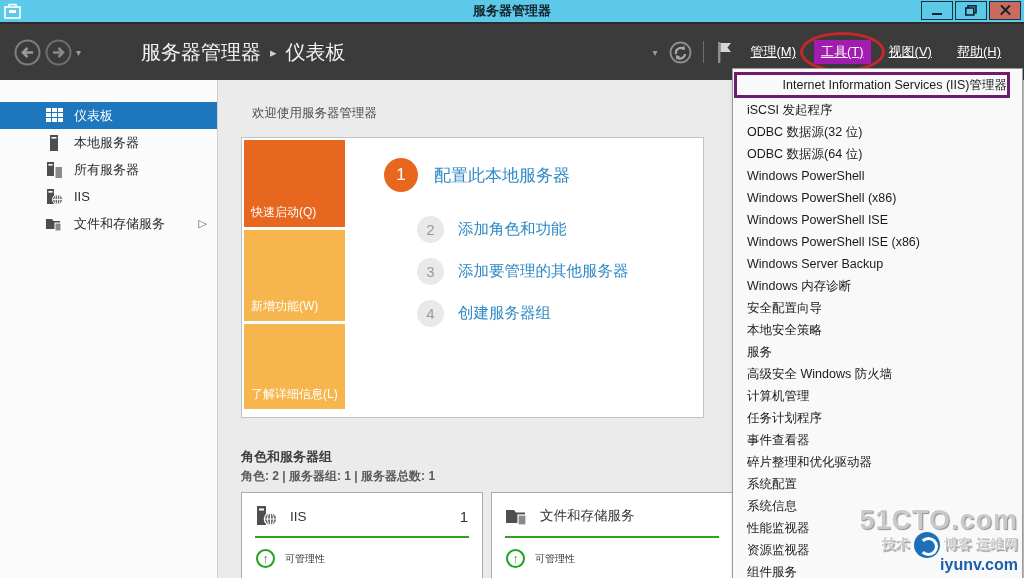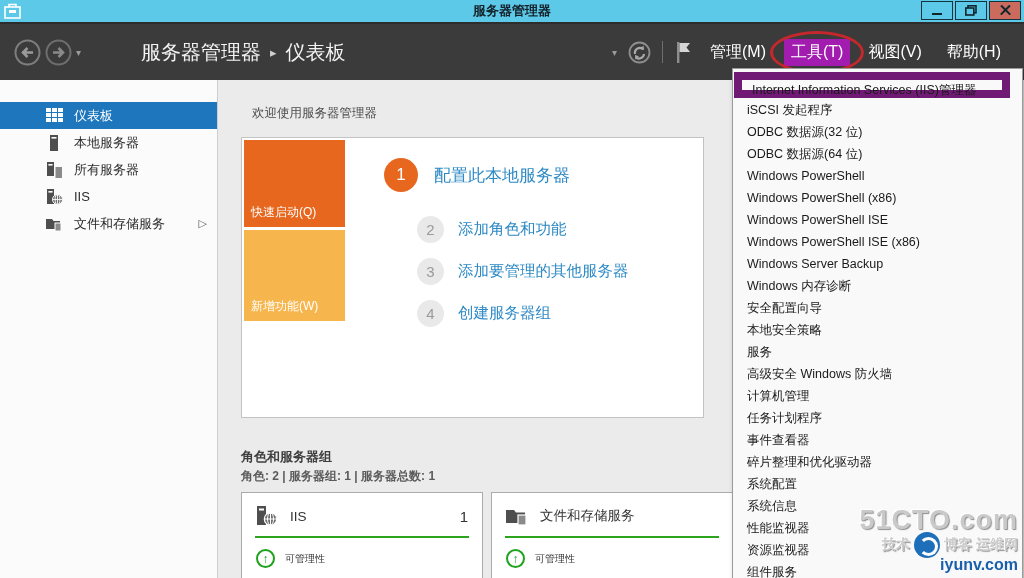--- a/index.html
+++ b/index.html
@@ -25,21 +25,21 @@
   
   .navbar { position:absolute; left:0; top:22px; width:1024px; height:58px; background:#3B3B3B;
             border-top:2px solid #2D2D2D; }
   .nav-left { position:absolute; left:14px; top:0; height:100%; display:flex; align-items:center; gap:4px; }
   .nav-circle { width:27px; height:27px; }
   .caret { color:#9A9A9A; font-size:10px; }
   .breadcrumb { margin-left:56px; font-size:20px; color:#F2F2F2; display:flex; align-items:center; gap:9px; }
   .crumb-sep { font-size:13px; color:#CFCFCF; }
   .nav-right { position:absolute; right:16px; top:0; height:100%; display:flex; align-items:center; gap:11px; }
   .nav-sep { width:1px; height:22px; background:#6E6E6E; }
-  .menu-label { color:#FFFFFF; font-size:16px; padding:3px 7px; }
+  .menu-label { color:#FFFFFF; font-size:13px; padding:3px 7px;text-decoration:underline; }
   .menu-label.hl { background:#a21caf; position:relative; }
   .red-ellipse { position:absolute; left:-14px; top:-8px; right:-14px; bottom:-8px;
                  border:3px solid #C4282D; border-radius:50%; pointer-events:none; }
 
   
   .sidebar { position:absolute; left:0; top:80px; width:218px; height:498px; background:#FBFBFB;
              border-right:1px solid #CFCFCF; padding-top:22px; }
   .side-item { height:27px; display:flex; align-items:center; gap:11px; padding-left:46px;
                font-size:13px; color:#2B2B2B; position:relative; }
   .side-item.selected { background:#1E76BD; color:#FFFFFF; }
@@ -77,21 +77,21 @@
   .up-circle { width:19px; height:19px; border-radius:50%; border:2px solid #1EA21E; color:#1EA21E;
                font-size:12px; font-weight:bold; display:flex; align-items:center; justify-content:center; }
   .tile-row-label { font-size:10px; color:#333333; }
   .tile-ic { width:22px; height:20px; }
 
   
   .tools-menu { position:absolute; left:732px; top:68px; width:291px; height:517px;
                 background:#F9F9F9; border:1px solid #9B9B9B; box-shadow:2px 3px 5px rgba(0,0,0,.3);
                 padding-top:3px; z-index:50; }
   .tm-item { height:22px; line-height:22px; padding-left:14px; font-size:12.5px; color:#1A1A1A; white-space:nowrap; }
-  .tm-item.boxed { border:8px solid #701a75; margin:0 12px 1px 1px; height:26px; line-height:20px; padding-left:10px; }
+  .tm-item.boxed { border:3px solid #701a75; margin:0 12px 1px 1px; height:26px; line-height:20px; padding-left:10px;text-align:right; }
 
   
   .watermark { position:absolute; right:6px; bottom:4px; z-index:60; text-align:right; pointer-events:none; }
   .wm-big { font-size:27px; font-weight:bold; color:#C9C9C9;
             text-shadow:-1px -1px 0 #FFFFFF, 1px 1px 1px #8F8F8F; letter-spacing:1px; }
   .wm-row { display:flex; align-items:center; justify-content:flex-end; gap:4px; margin-top:-4px; }
   .wm-gray { font-size:14px; font-weight:bold; color:#CDCDCD; text-shadow:-1px -1px 0 #FFF, 1px 1px 1px #8F8F8F; }
   .wm-logo { width:26px; height:26px; border-radius:50%; background:#1C6FB8; position:relative; overflow:hidden; }
   .wm-logo::after { content:""; position:absolute; left:5px; top:5px; width:13px; height:13px;
                     border-radius:50%; border:3px solid #FFFFFF; border-left-color:transparent; }
@@ -224,20 +224,23 @@
   <div class="main">
     <div class="welcome-title">欢迎使用服务器管理器</div>
 
     <div class="welcome-panel">
       <div class="qs-col">
         <div class="qs-box b1">
           <span class="qs-label">快速启动(Q)</span>
         </div>
         <div class="qs-box b2">
           <span class="qs-label">新增功能(W)</span>
+        </div>
+        <div class="qs-box b3">
+          <span class="qs-label">了解详细信息(L)</span>
         </div>
       </div>
       <div class="steps">
         <div class="step">
           <span class="step-circle">1</span>
           <span class="step-text">配置此本地服务器</span>
         </div>
         <div class="step sub">
           <span class="step-circle">2</span>
           <span class="step-text">添加角色和功能</span>

